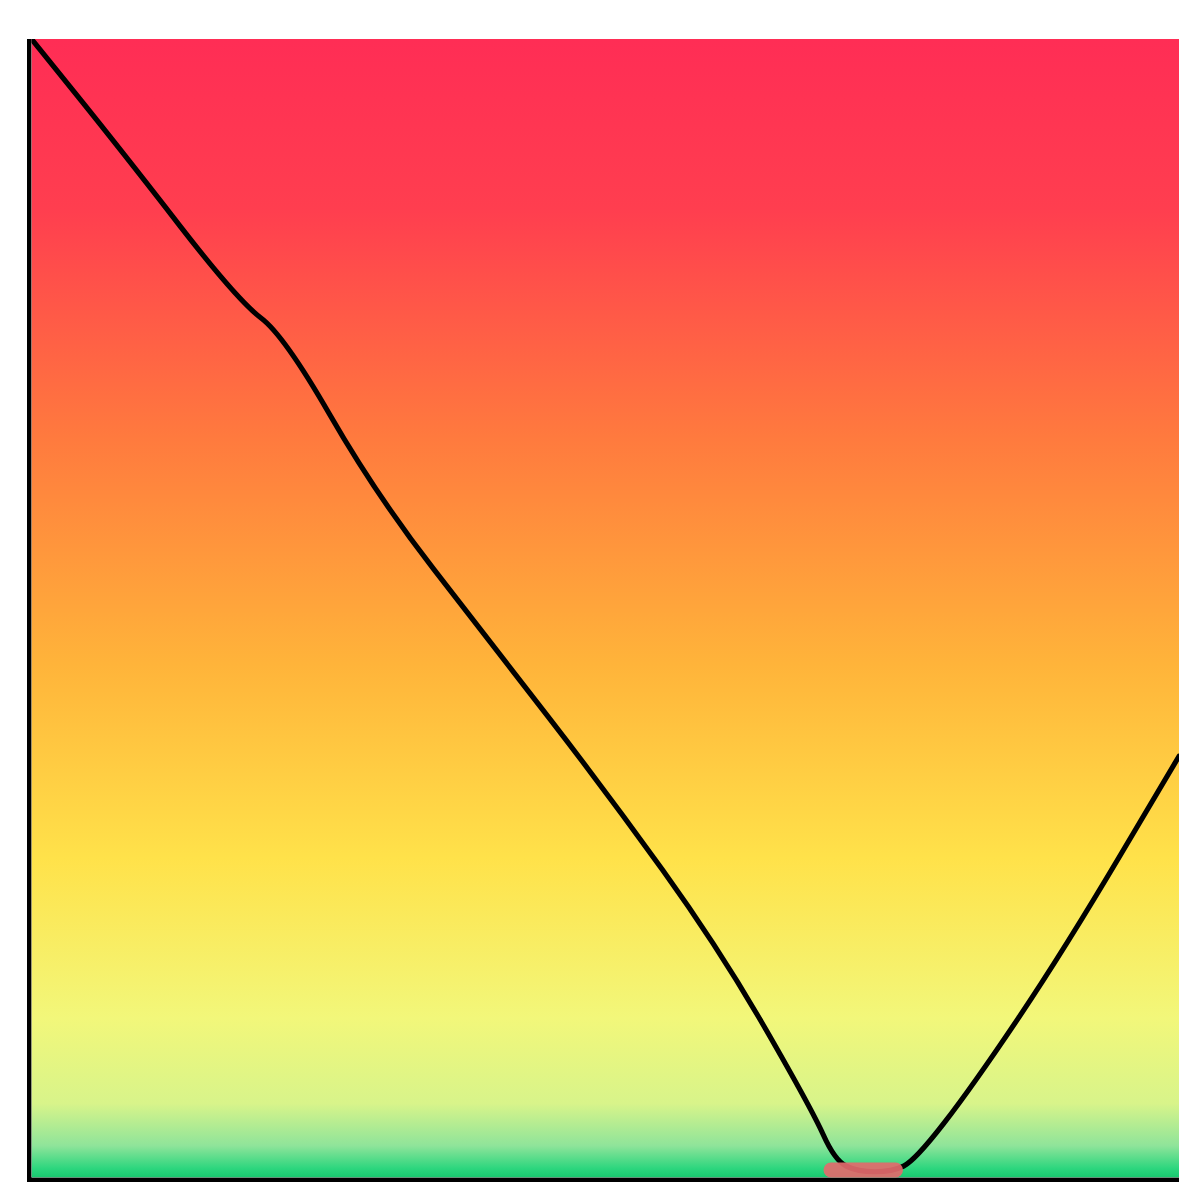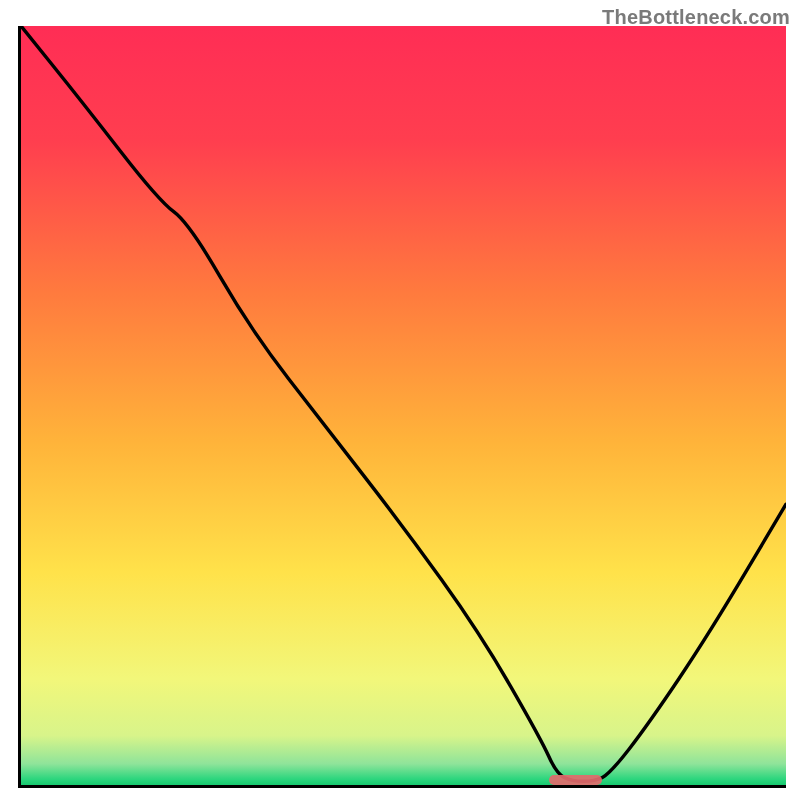--- a/index.html
+++ b/index.html
@@ -7,21 +7,20 @@
   .watermark{position:absolute;top:6px;right:10px;font-size:20px;font-weight:600;color:#7a7a7a;letter-spacing:.2px}
   .plot{position:absolute;left:18px;top:26px;width:768px;height:762px;border-left:3.5px solid #000;border-bottom:3.5px solid #000;box-sizing:border-box}
   svg.grad{position:absolute;left:0;top:0;width:100%;height:100%}
   svg.curve{position:absolute;left:0;top:0;width:100%;height:100%}
   .marker{position:absolute;height:10px;border-radius:6px;background:#e36a6c;opacity:.92}
 </style>
 </head>
 <body>
 
 <div class="frame">
-  <div class="watermark">TheBottleneck.com</div>
   <div class="plot">
     <svg class="grad" viewBox="0 0 100 100" preserveAspectRatio="none">
       <defs>
           <linearGradient id="g" x1="0" y1="0" x2="0" y2="1">
             <stop offset="0%" stop-color="#ff2d55"></stop>
             <stop offset="15%" stop-color="#ff3e4f"></stop>
             <stop offset="35%" stop-color="#ff7a3e"></stop>
             <stop offset="55.00000000000001%" stop-color="#ffb43a"></stop>
             <stop offset="72%" stop-color="#ffe24a"></stop>
             <stop offset="86%" stop-color="#f2f77a"></stop>

